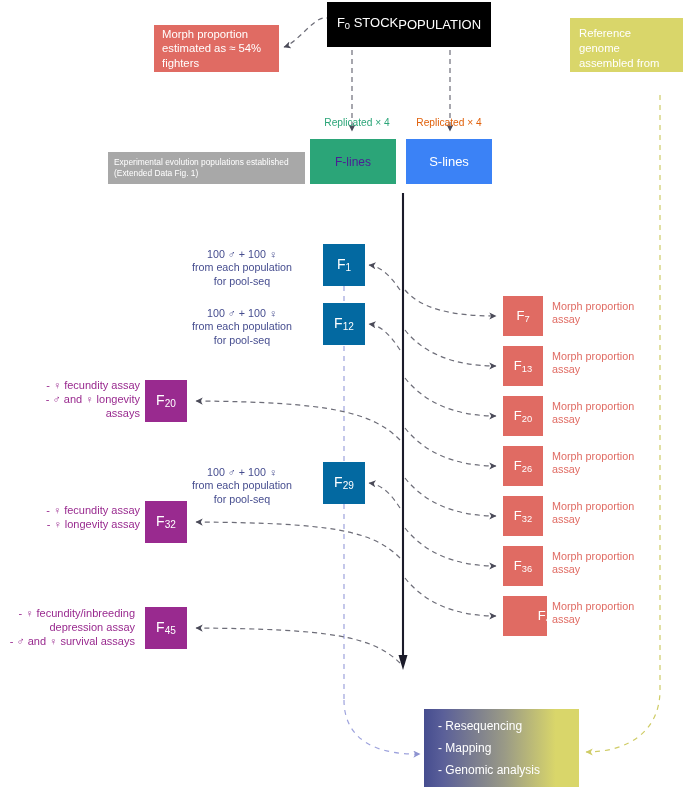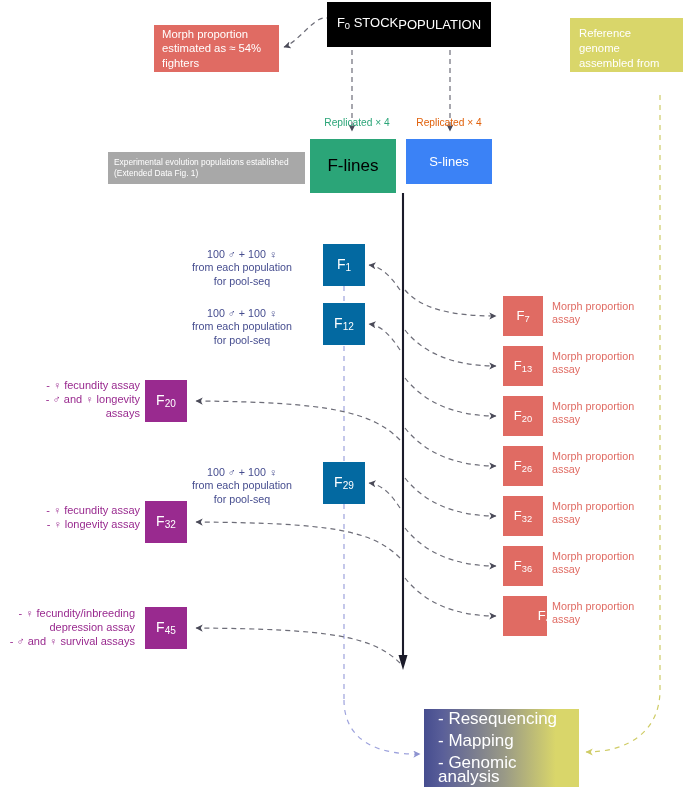--- a/index.html
+++ b/index.html
@@ -28,22 +28,22 @@
 
   
   #refGen{left:570px;top:18px;width:113px;height:54px;background:#d9d66a;
       color:#ffffff;font-size:11.3px;line-height:15px;padding:8px 9px;}
 
   
   #repF{left:318px;top:117px;width:78px;text-align:center;color:#2ba578;font-size:10.2px;}
   #repS{left:410px;top:117px;width:78px;text-align:center;color:#e0600a;font-size:10.2px;}
 
   
-  #flines{left:310px;top:139px;width:86px;height:54px;background:#2ba578;
-      color:#000000;font-size:17px;}
+  #flines{left:310px;top:139px;width:86px;height:45px;background:#2ba578;
+      color:#4c1d95;font-size:12px;}
   #slines{left:406px;top:139px;width:86px;height:45px;background:#3b82f6;
       color:#ffffff;font-size:13px;}
 
   
   #expEvo{left:108px;top:152px;width:197px;height:32px;background:#a8a8a8;
       color:#ffffff;font-size:8.4px;line-height:11px;padding:5px 6px;align-items:center;}
 
   
   .bbox{background:#0369a1;color:#ffffff;font-size:14px;width:42px;height:42px;}
   #fb1{left:323px;top:244px;}
@@ -66,21 +66,21 @@
   #pd32{left:5px;top:503px;}
   #pd45{left:0px;top:606px;}
 
   
   .rbox{background:#e06b63;color:#ffffff;font-size:13px;width:40px;height:40px;}
   .rdesc{color:#e06b63;font-size:10.8px;line-height:13.4px;width:110px;text-align:left;}
 
   
   #genBox{left:424px;top:709px;width:155px;height:78px;
       background:linear-gradient(90deg,#464d8f 0%,#5a5f99 12%,#9a9a86 52%,#d9d66a 85%,#d9d66a 100%);
-      color:#ffffff;font-size:17px;line-height:14px;
+      color:#ffffff;font-size:12px;line-height:14px;
       flex-direction:column;justify-content:center;padding:6px 14px;}
   #genBox div{margin:4px 0;}
 </style>
 </head>
 <body>
 
 <div id="stage">
 
   <svg id="wires" viewBox="0 0 685 790">
     <defs>

